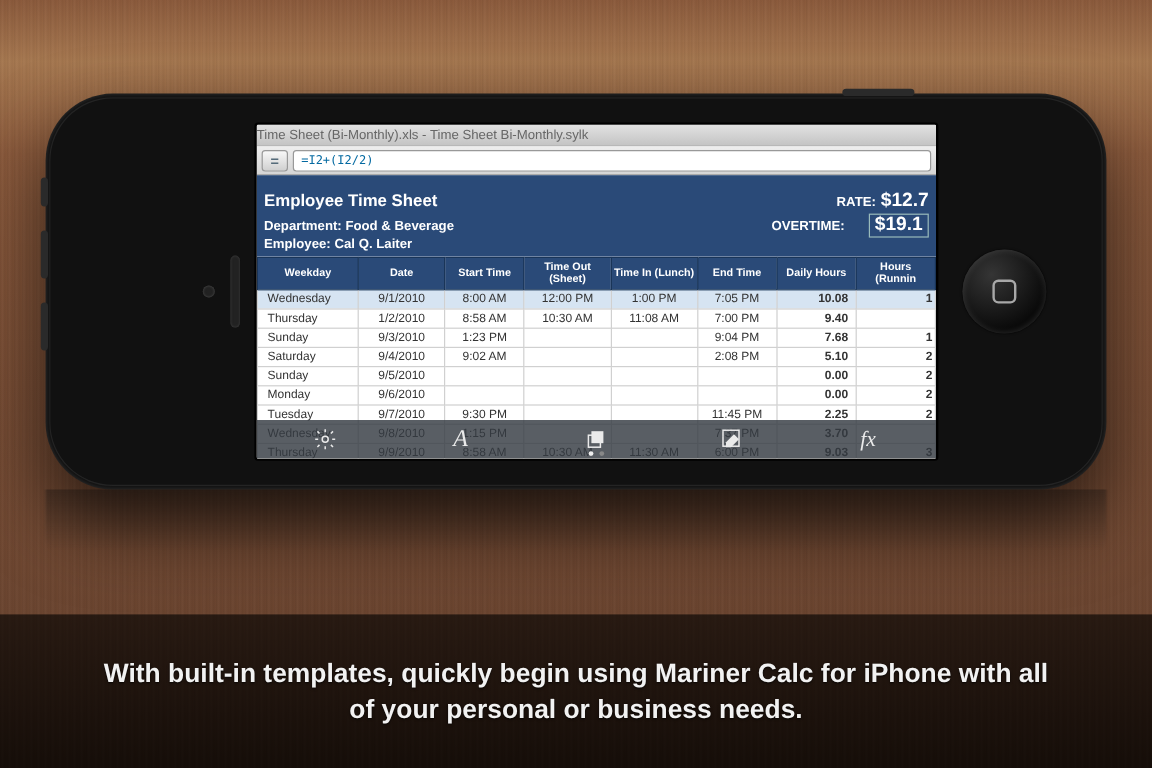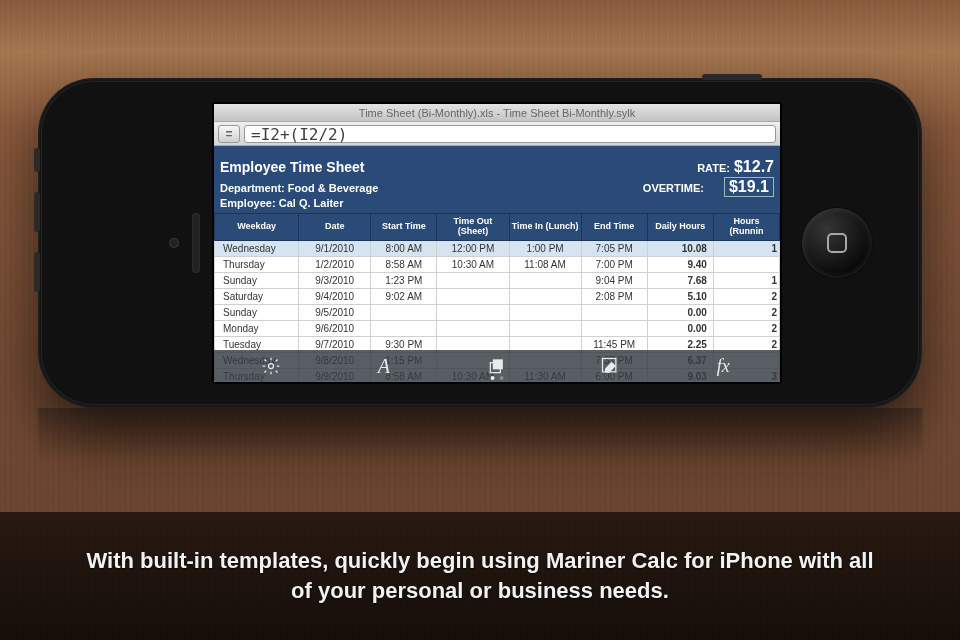--- a/index.html
+++ b/index.html
@@ -75,30 +75,30 @@
   .signal { display:flex; gap:1px; align-items:flex-end; }
   .signal span { width:3px; background:#5b7faa; }
   .signal span:nth-child(1){height:3px}.signal span:nth-child(2){height:5px}.signal span:nth-child(3){height:7px}.signal span:nth-child(4){height:9px}.signal span:nth-child(5){height:11px;background:#bbb}
   .battery { width:22px; height:10px; border:1px solid #4a4a4a; border-radius:2px; position:relative; }
   .battery::after { content:""; position:absolute; right:-3px; top:2px; width:2px; height:4px; background:#4a4a4a; }
   .battery > div { position:absolute; inset:1px; background:linear-gradient(#8bd45a,#4fa82b); border-radius:1px; }
   .bt-icon { font-size:11px; color:#888; }
 
   
   .titlebar { height:18px; background:linear-gradient(#e2e2e2,#c4c4c4);
-    text-align:center; font-size:11px; color:#666; line-height:18px; border-bottom:1px solid #aaa;
+    text-align:left; font-size:11px; color:#666; line-height:18px; border-bottom:1px solid #aaa;
     white-space:nowrap; overflow:hidden;
   }
   
   .formulabar { height:24px; display:flex; align-items:center; gap:4px; padding:2px 4px;
     background:linear-gradient(#eee,#d5d5d5); border-bottom:1px solid #aaa; }
   .fx-btn { width:22px; height:18px; background:linear-gradient(#f8f8f8,#d0d0d0); border:1px solid #999; border-radius:3px;
     display:flex;align-items:center;justify-content:center; color:#556b7a; font-weight:bold; font-size:12px; }
   .formula-input { flex:1; height:18px; background:#fff; border:1px solid #999; border-radius:3px;
-    padding:0 6px; font-family: monospace; font-size:16px; line-height:18px; color:#404040; }
+    padding:0 6px; font-family: monospace; font-size:10px; line-height:18px; color:#0369a1; }
 
   
   .sheet-header { background:#2a4a78; color:#fff; padding:3px 6px 4px; font-size:11px; position:relative; }
   .sheet-header .t1 { font-size:14px; font-weight:bold;margin-top:10px; }
   .sheet-header .row { display:flex; justify-content:space-between; align-items:baseline; }
   .sheet-header .rate-lbl { font-size:11px; font-weight:bold; }
   .sheet-header .rate-val { font-size:16px; font-weight:bold; margin-left:4px; }
   .sheet-header .ot-box { display:inline-block; background:#2a4a78; border:1px solid #9bb; padding:0 4px; font-size:16px; font-weight:bold; margin-left:20px; }
   .sheet-header .r2 { margin-top:1px; }
 
@@ -277,21 +277,21 @@
               <td class="dh">2.25</td>
               <td class="hr">2</td>
             </tr>
             <tr>
               <td class="wd">Wednesday</td>
               <td>9/8/2010</td>
               <td>1:15 PM</td>
               <td></td>
               <td></td>
               <td>7:37 PM</td>
-              <td class="dh">6.37</td>
+              <td class="dh">3.70</td>
               <td class="hr"></td>
             </tr>
             <tr>
               <td class="wd">Thursday</td>
               <td>9/9/2010</td>
               <td>8:58 AM</td>
               <td>10:30 AM</td>
               <td>11:30 AM</td>
               <td>6:00 PM</td>
               <td class="dh">9.03</td>

